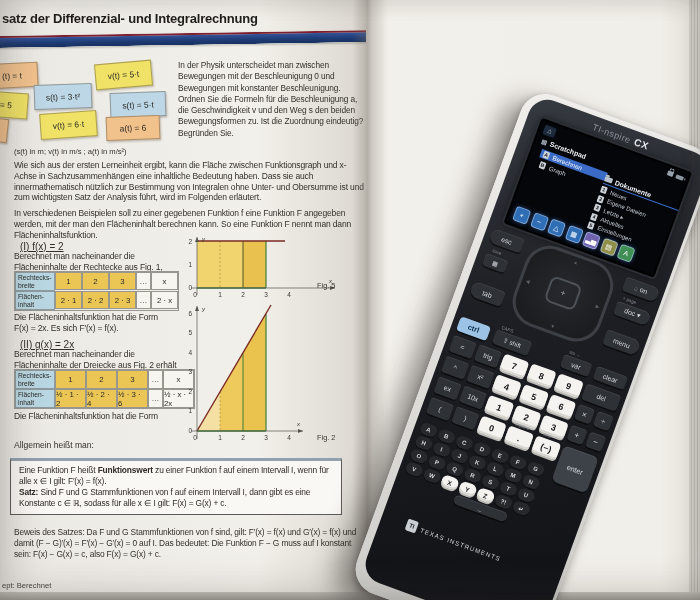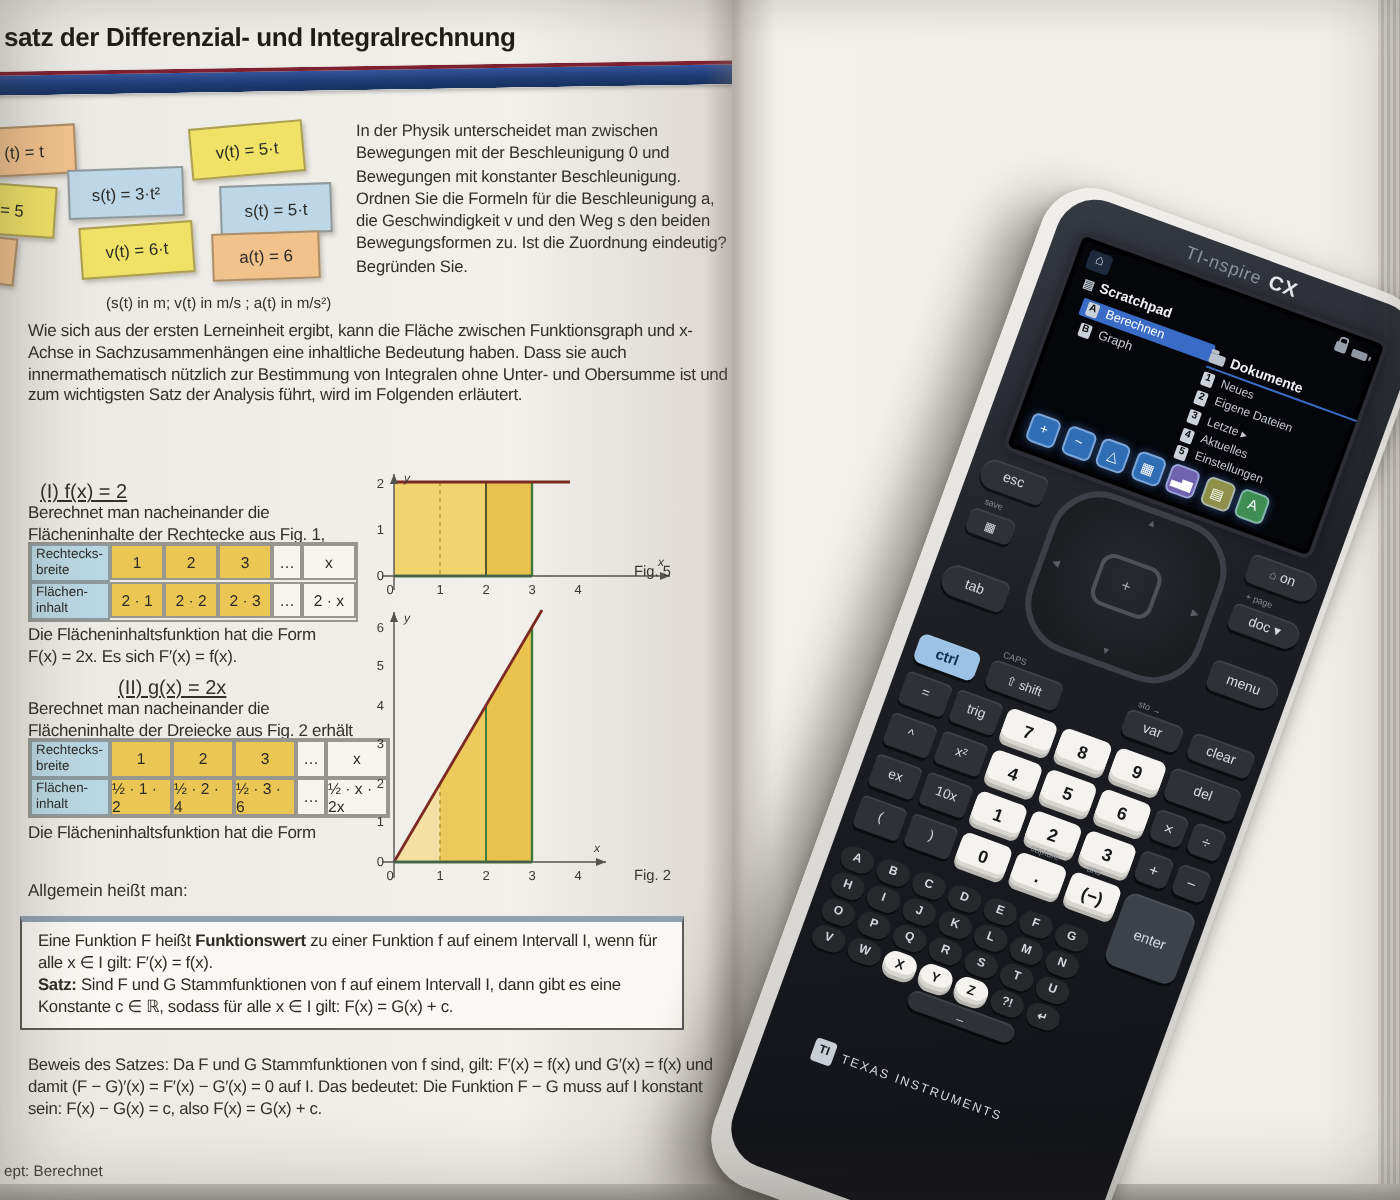--- a/index.html
+++ b/index.html
@@ -30,27 +30,27 @@
     font-size:8.4px; color:#2a2a26; border:0.5px solid rgba(90,80,60,.45); box-shadow:1px 1.5px 2px rgba(80,70,55,.3); }
   .fb-or { background:#f2c28d; } .fb-ye { background:#f0e266; } .fb-bl { background:#bdd7e7; }
   .b1 { left:-14px; top:63px; width:52px; height:25px; transform:rotate(-3deg); }
   .b2 { left:95px;  top:62px; width:57px; height:26px; transform:rotate(-5deg); }
   .b3 { left:34px;  top:84px; width:58px; height:25px; transform:rotate(-2deg); }
   .b4 { left:-16px; top:92px; width:44px; height:26px; transform:rotate(4deg); }
   .b5 { left:110px; top:92px; width:56px; height:25px; transform:rotate(-2deg); }
   .b6 { left:40px;  top:112px; width:57px; height:26px; transform:rotate(-4deg); }
   .b7 { left:106px; top:116px; width:54px; height:24px; transform:rotate(-2deg); }
   .b8 { left:-16px; top:118px; width:24px; height:24px; transform:rotate(6deg); }
-  .units { position:absolute; left:14px; top:147px; font-size:7.6px; color:#33302c;margin-left:39px; }
+  .units { position:absolute; left:14px; top:147px; font-size:7.6px; color:#33302c; }
   .phys { position:absolute; left:178px; top:60px; width:188px; font-size:8.3px; line-height:11.3px; color:#33302c; letter-spacing:-0.1px; }
   .para { position:absolute; color:#33302c; font-size:8.5px; line-height:10.8px; letter-spacing:-0.15px; }
   .p-intro { left:14px; top:160px; width:352px; }
   .p-beisp { left:14px; top:208px; width:352px; }
   .exlab { position:absolute; font-size:10px; color:#33302c;text-decoration:underline; }
-  .e1 { left:20px; top:241px; } .e2 { left:20px; top:339px;margin-left:39px; }
+  .e1 { left:20px; top:241px; } .e2 { left:20px; top:339px; }
   .exdesc { position:absolute; left:14px; width:170px; font-size:8.5px; line-height:10.6px; color:#33302c; letter-spacing:-0.15px; }
   .d1 { top:251px; } .d2 { top:349px; }
   .tbl { position:absolute; left:14px; border:0.5px solid #97968f; }
   .t1 { top:271px; } .t2 { top:369px; }
   .trow { display:flex; }
   .tlab { width:40px; background:#b9d7e2; border:0.5px solid #8d9ba0; padding:1px 2px;
     font-size:6.7px; line-height:7.6px; color:#2b2b28; display:flex; flex-direction:column; justify-content:center; }
   .tvals { display:flex; }
   .tvals span { border:0.5px solid #97968f; display:flex; align-items:center; justify-content:center;
     font-size:7.8px; color:#2b2b28; background:#ecc654; }
@@ -197,20 +197,21 @@
     <div class="fbox fb-bl b3">s(t) = 3·t²</div>
     <div class="fbox fb-ye b4">= 5</div>
     <div class="fbox fb-bl b5">s(t) = 5·t</div>
     <div class="fbox fb-ye b6">v(t) = 6·t</div>
     <div class="fbox fb-or b7">a(t) = 6</div>
     <div class="fbox fb-or b8"></div>
     <div class="units">(s(t) in m; v(t) in m/s ; a(t) in m/s²)</div>
     <div class="phys">In der Physik unterscheidet man zwischen Bewegungen mit der Beschleunigung 0 und Bewegungen mit konstanter Beschleunigung. Ordnen Sie die Formeln für die Beschleunigung a, die Geschwindigkeit v und den Weg s den beiden Bewegungsformen zu. Ist die Zuordnung eindeutig? Begründen Sie.</div>
 
     <div class="para p-intro">Wie sich aus der ersten Lerneinheit ergibt, kann die Fläche zwischen Funktionsgraph und x-Achse in Sachzusammenhängen eine inhaltliche Bedeutung haben. Dass sie auch innermathematisch nützlich zur Bestimmung von Integralen ohne Unter- und Obersumme ist und zum wichtigsten Satz der Analysis führt, wird im Folgenden erläutert.</div>
+    <div class="para p-beisp">In verschiedenen Beispielen soll zu einer gegebenen Funktion f eine Funktion F angegeben werden, mit der man den Flächeninhalt berechnen kann. So eine Funktion F nennt man dann Flächeninhaltsfunktion.</div>
 
     <div class="exlab e1">(I) f(x) = 2</div>
     <div class="exdesc d1">Berechnet man nacheinander die Flächeninhalte der Rechtecke aus Fig. 1, erhält man:</div>
     <div class="tbl t1">
       <div class="trow">
         <div class="tlab">
           <span>Rechtecks-</span>
           <span>breite</span>
         </div>
         <div class="tvals">

